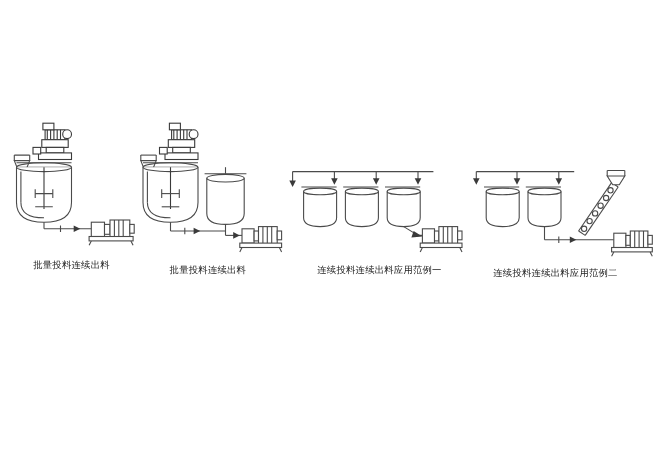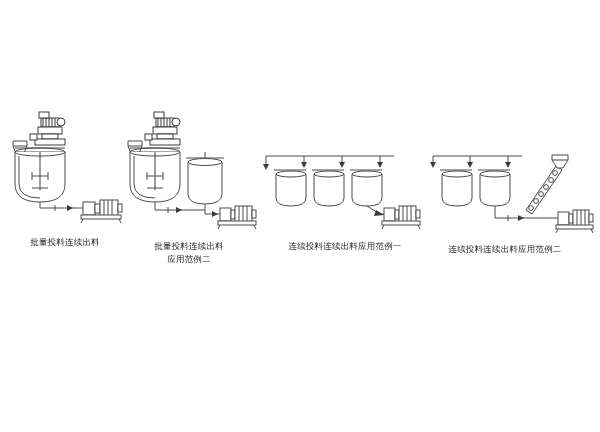--- a/index.html
+++ b/index.html
@@ -174,21 +174,20 @@
           <line x1="127" y1="96" x2="127" y2="112"></line>
           <rect x="132" y="100" width="4" height="8" fill="#ffffff"></rect>
           <rect x="98" y="111" width="38" height="4" fill="#ffffff"></rect>
           <line x1="100" y1="115" x2="98" y2="119"></line>
           <line x1="134" y1="115" x2="136" y2="119"></line>
         </g>
       </g>
     </svg>
     <div class="caption" style="left:6px; top:130px; width:126px;">
       <div>批量投料连续出料</div>
-      <div>应用范例二</div>
     </div>
   </div>
 
   <div class="diagram-group" style="left:262px; top:148px;">
     <svg width="160" height="100" viewBox="0 0 160 100">
       <g fill="none" stroke="#4a4a4a" stroke-width="1">
 
         <g>
           <line x1="12" y1="22" x2="44" y2="22"></line>
           <path d="M14,26 L14,50 Q14,58 29,58 Q44,58 44,50 L44,26" fill="#ffffff"></path>

